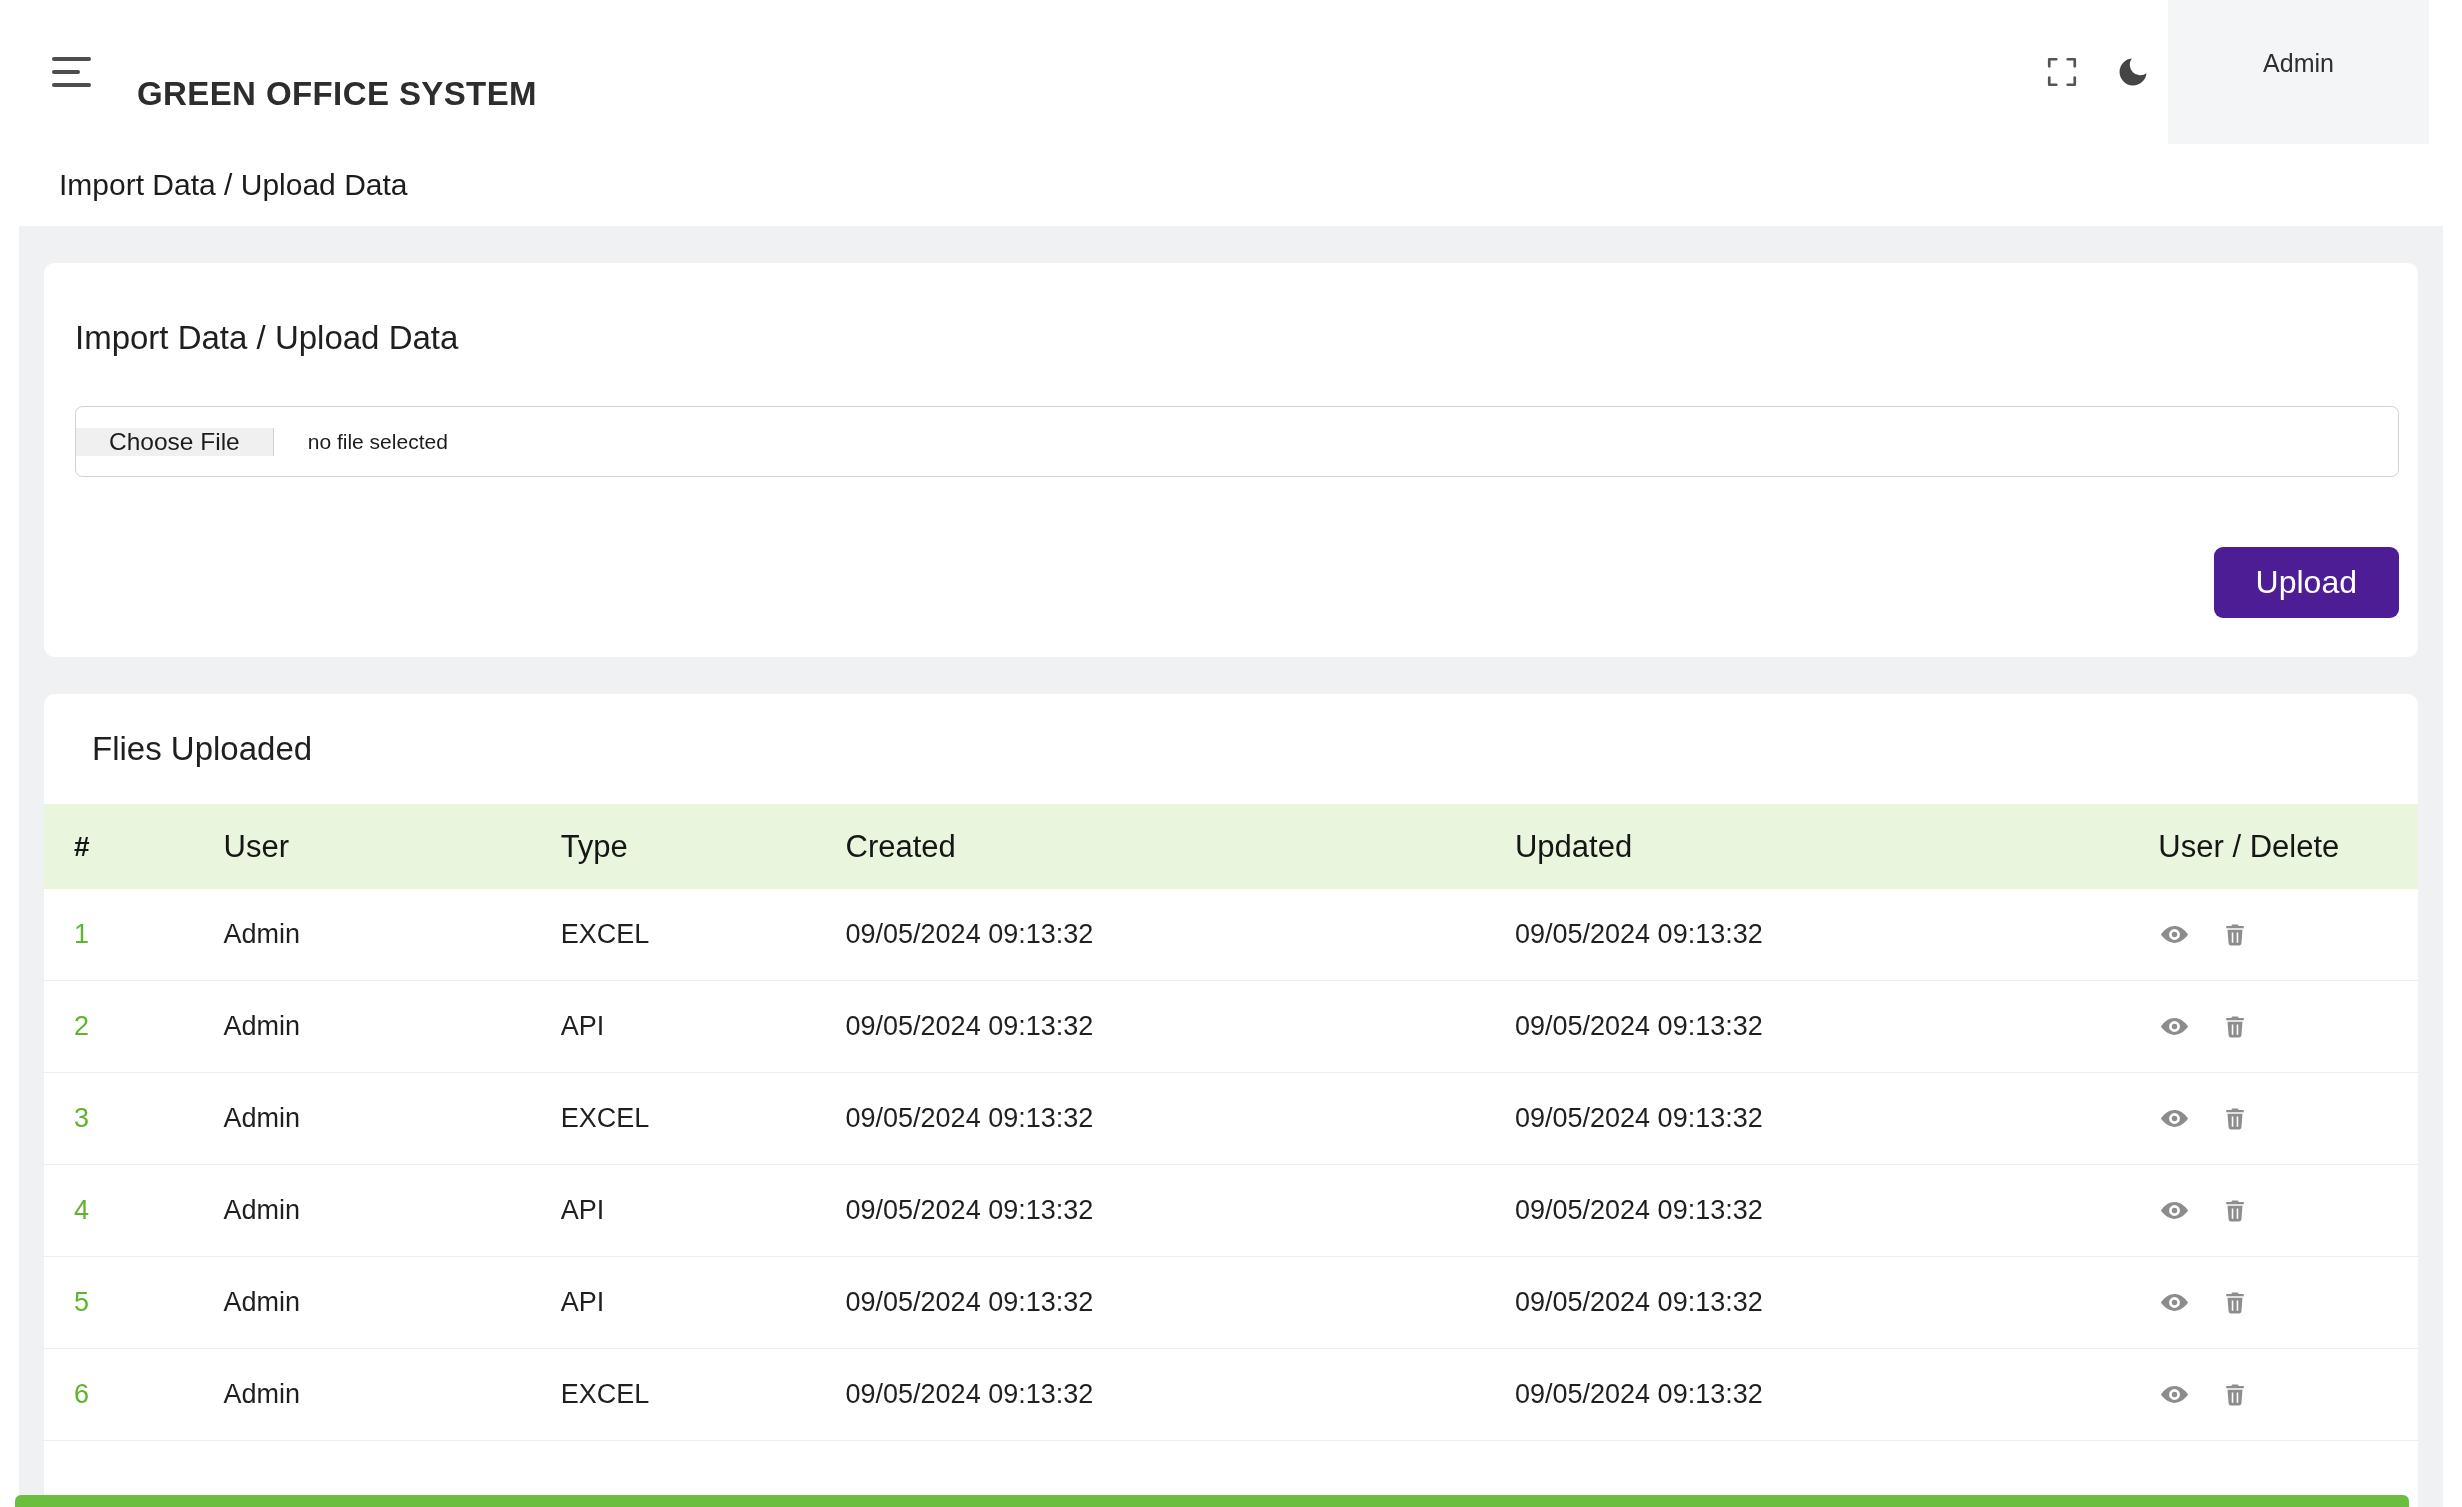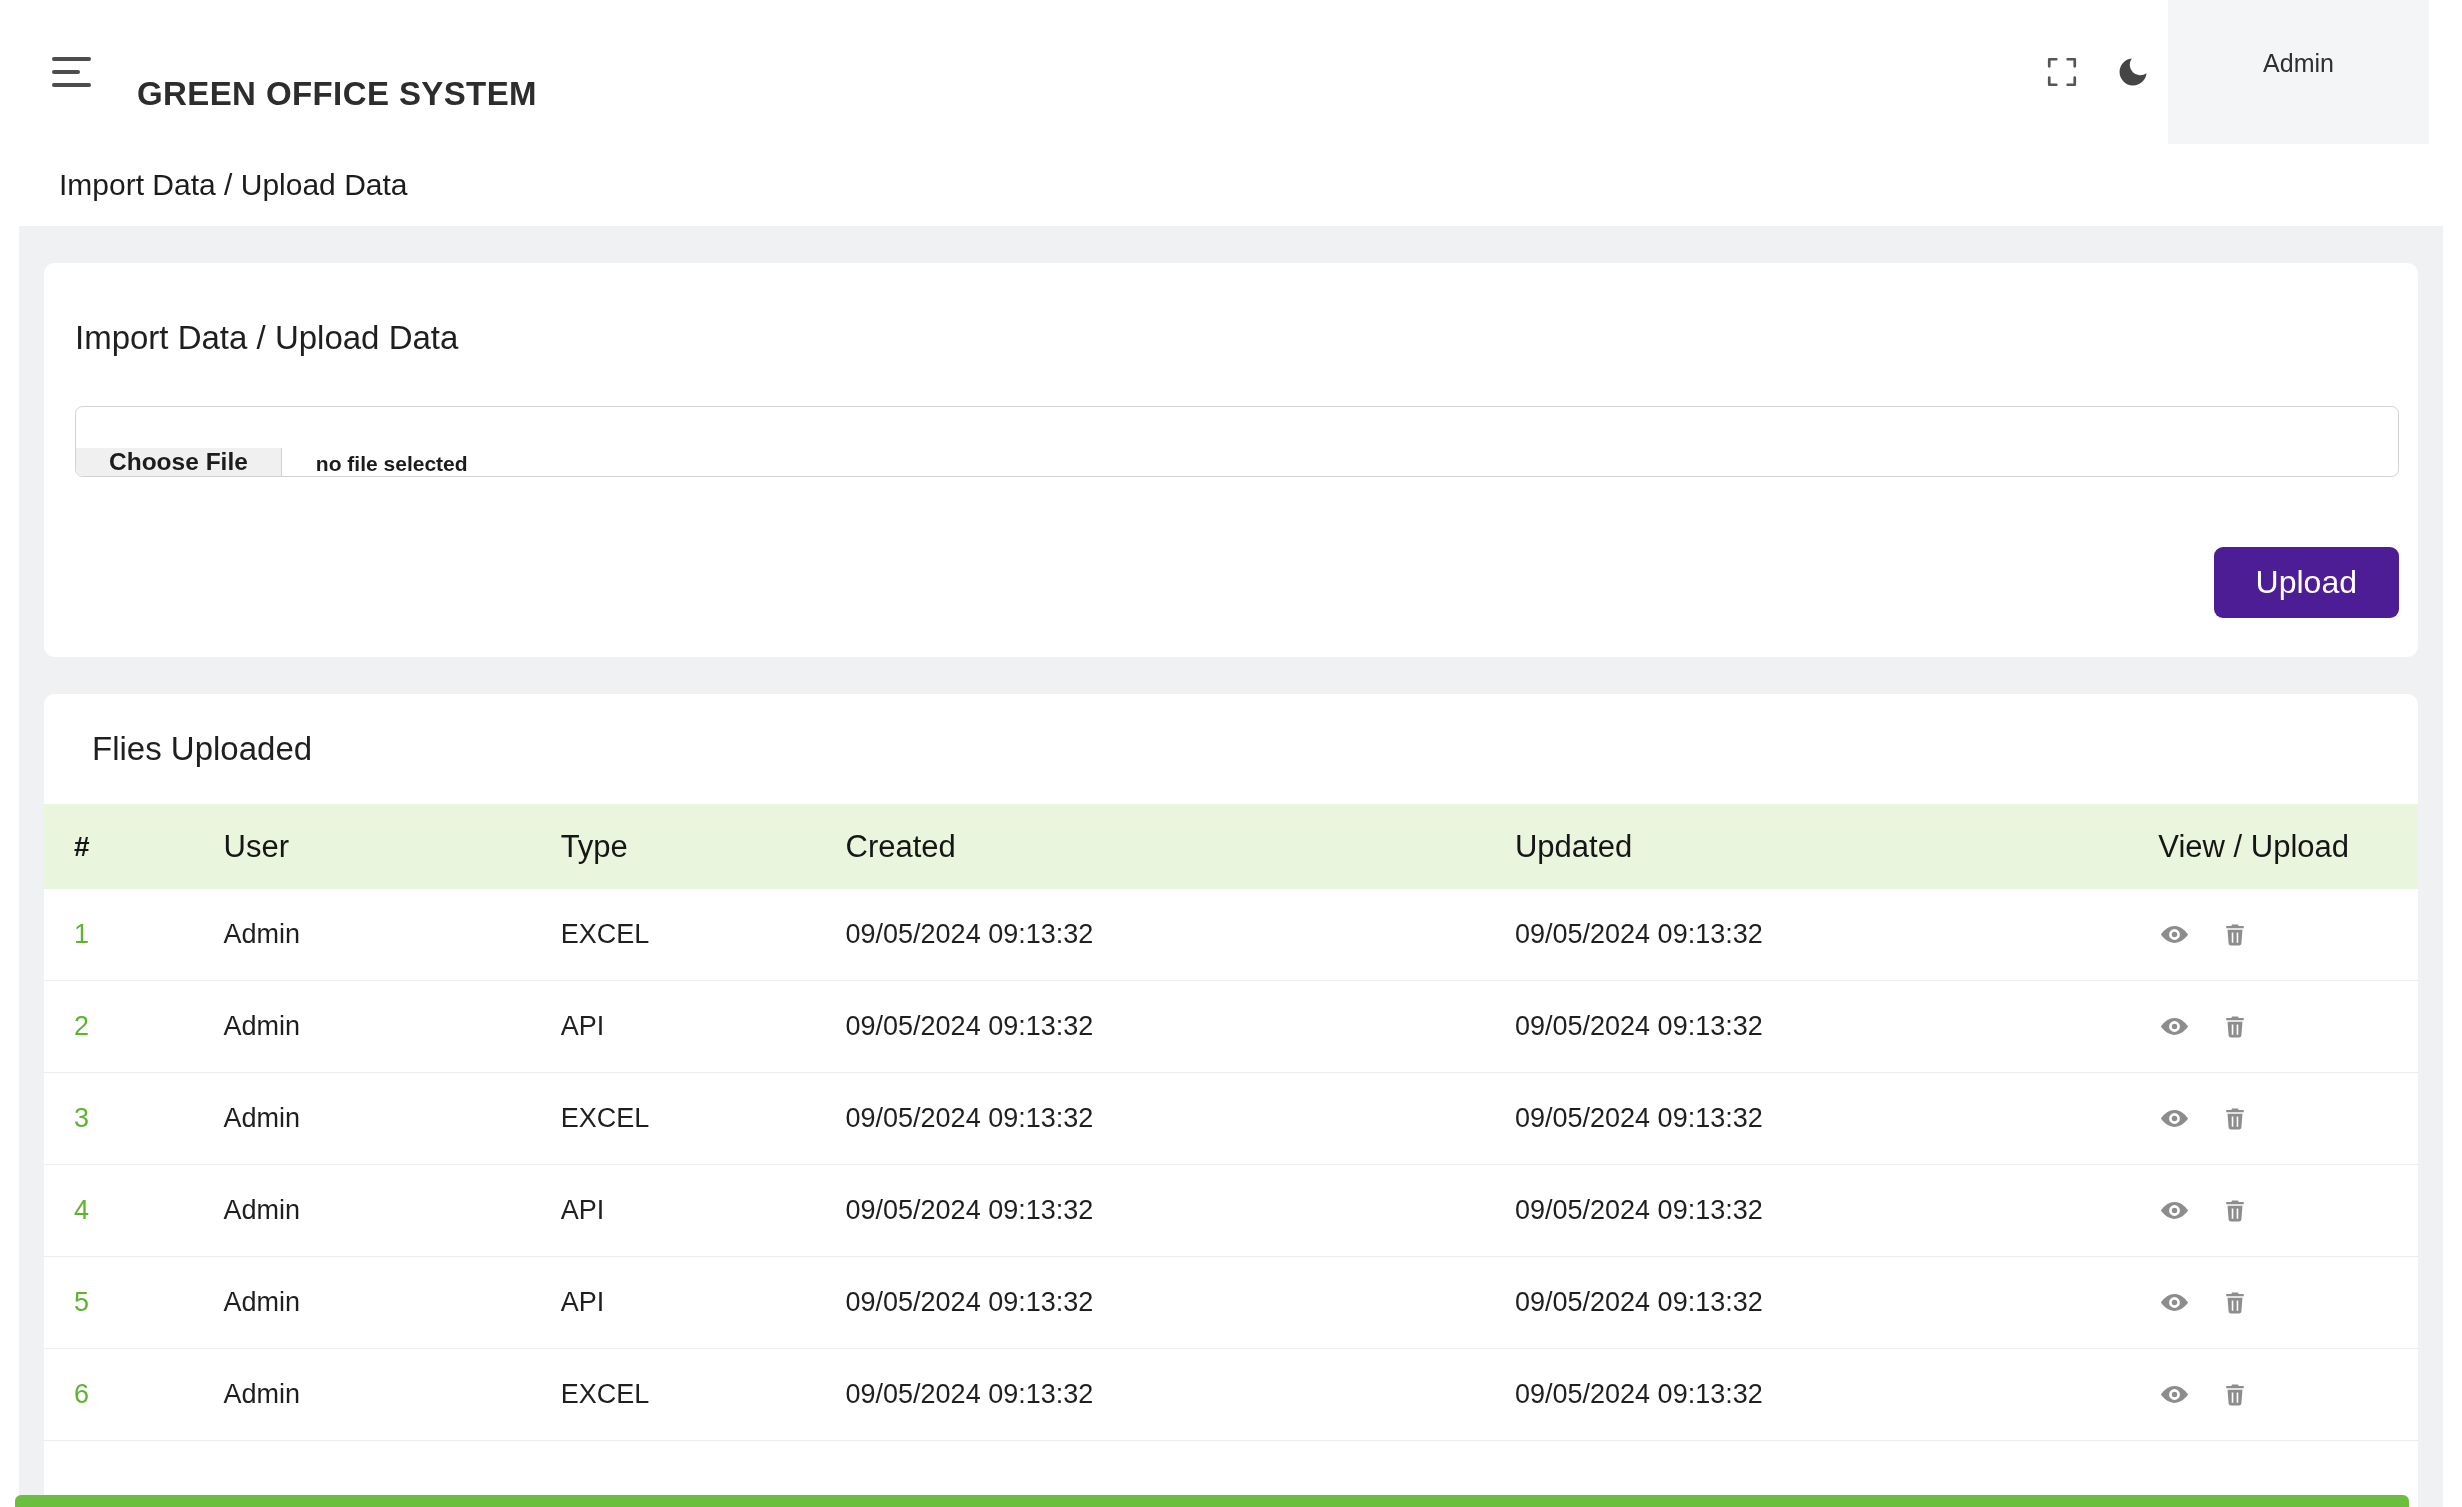--- a/index.html
+++ b/index.html
@@ -76,28 +76,27 @@
     border-radius:10.4px;
   }
   .card-import { padding:56px 19px 39px 31px; }
   .card-title { font-size:33px; font-weight:500; color:#1f1f1f; }
   .card-import .card-title { margin-bottom:49px; }
 
   .field-label { font-size:31px; color:#1f1f1f; margin-bottom:30px; }
   .req { color:#f05656; font-size:25px; margin-left:10.4px; position:relative; top:-6px; }
 
   .file-input {
-    display:flex; align-items:flex-end;
+    display:flex; align-items:center;
     height:71px;
     border:1.5px solid #d2d2d2;
     border-radius:7.4px;
     background:#ffffff;
     overflow:hidden;
     cursor:pointer;
-    font-weight:bold;
   }
   .choose-btn {
     display:flex; align-items:center;
     padding:0 33px;
     background:#f0f0f0;
     border-right:1.5px solid #d2d2d2;
     font-size:24.5px; color:#1c1c1c;
     white-space:nowrap;
   }
   .file-placeholder {
@@ -220,21 +219,21 @@
           <col style="width:27.1%">
           <col style="width:12.2%">
       </colgroup>
       <thead>
         <tr>
           <th class="col-num">#</th>
           <th>User</th>
           <th>Type</th>
           <th>Created</th>
           <th>Updated</th>
-          <th>View / Upload</th>
+          <th>User / Delete</th>
         </tr>
       </thead>
       <tbody>
   <tr class="file-row">
     <td class="num">1</td>
     <td>Admin</td>
     <td>EXCEL</td>
     <td>09/05/2024 09:13:32</td>
     <td>09/05/2024 09:13:32</td>
     <td>

